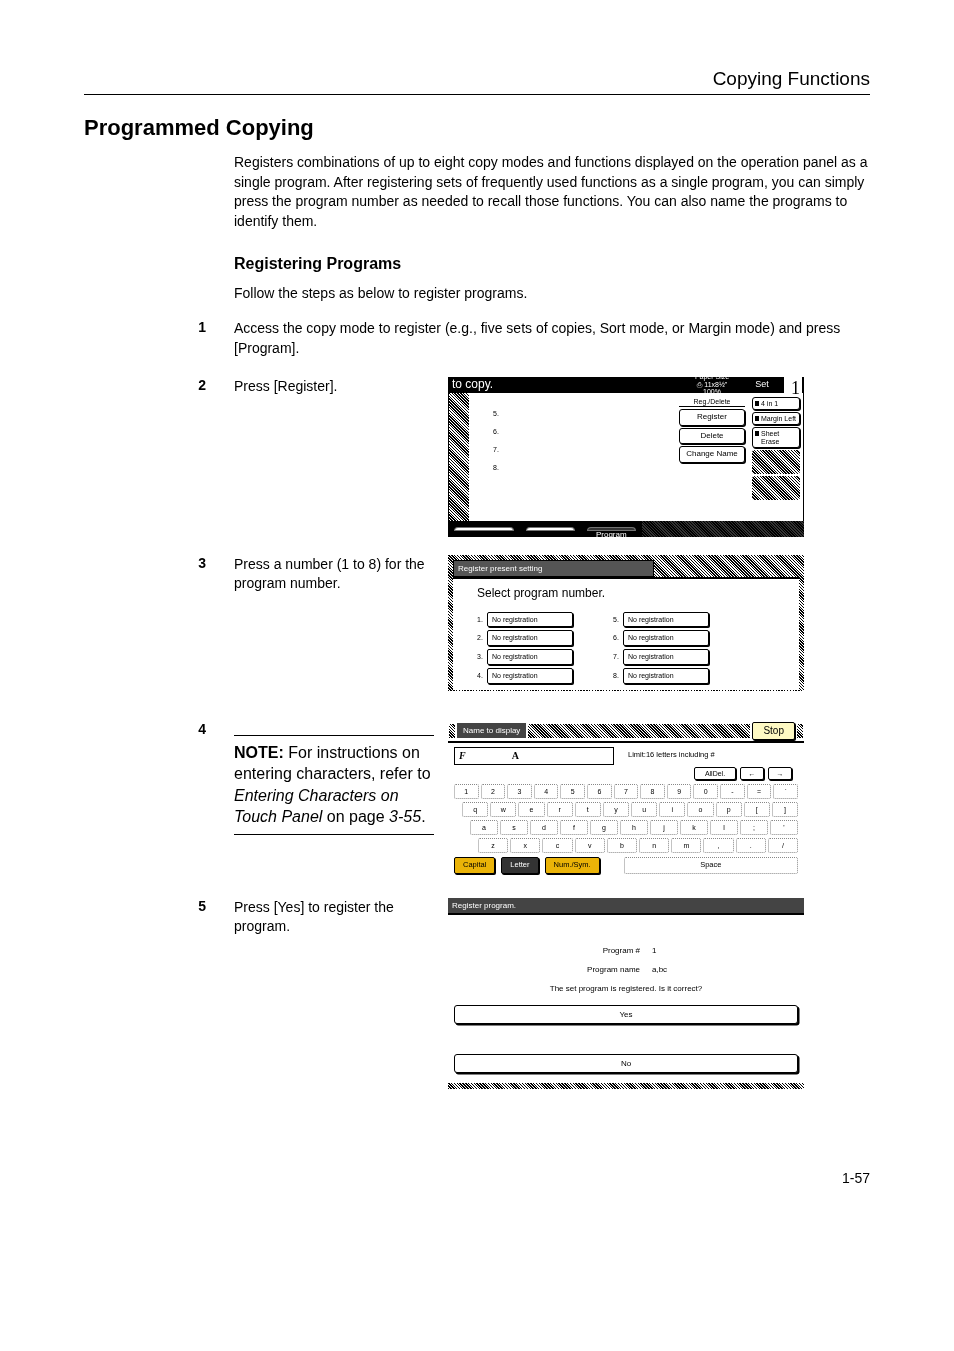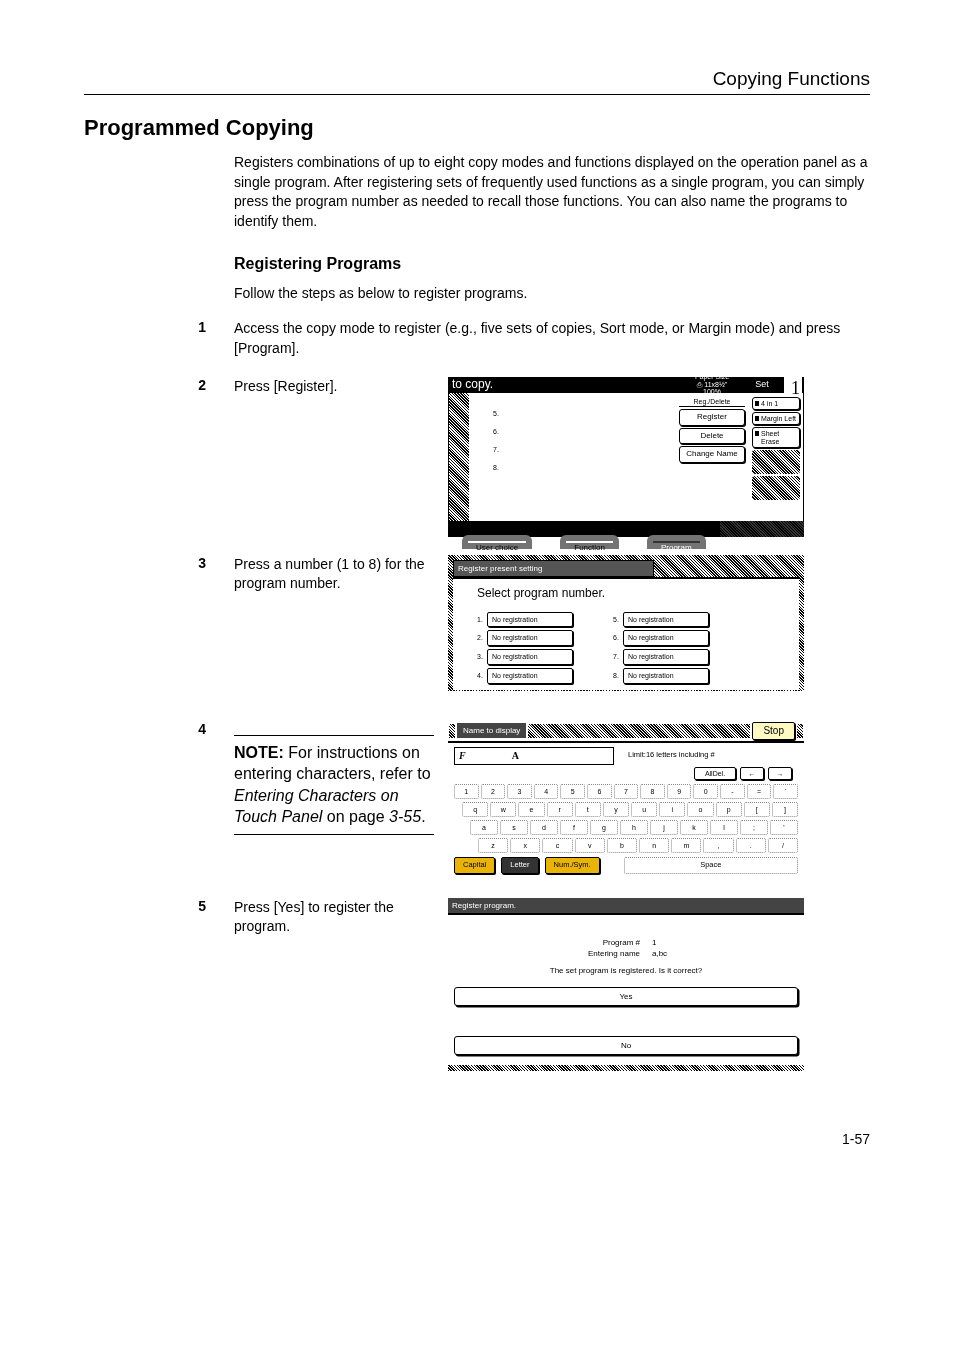--- a/index.html
+++ b/index.html
@@ -118,22 +118,22 @@
     content:""; position:absolute; left:2px; top:3px; width:4px; height:5px; background:#000;
   }
   .s1-hatch {
     background: repeating-linear-gradient(45deg,#000,#000 1px,#fff 1px,#fff 2px);
     height:24px; margin:2px; border-radius:3px;
   }
   .s1-bottom {
     display:flex; height:16px; background:#000;
   }
   .s1-tab {
-    flex:0 0 auto; background:#fff; margin:14px; font-size:8px;
-    border:6px solid #737373; padding:1px 8px;
+    flex:0 0 auto; background:#fff; margin:6px; font-size:8px;
+    border:1px solid #737373; padding:1px 8px;
     border-top-left-radius: 6px; border-top-right-radius: 6px;
   }
   .s1-tab.dark { background:#333; color:#fff;}
   .s1-bottom-rest { flex:1; background: repeating-linear-gradient(45deg,#000,#000 1px,#333 1px,#333 2px);}
   
   .s2 {
     width:356px; height:148px;
   }
   .s2-header {
     margin:4px 4px 0 4px;
@@ -184,34 +184,34 @@
   .s3-btab {
     border:1px solid #000; box-shadow:1px 1px 0 #000; border-radius:2px;
     font-size:7.5px; padding:2px 8px; background:#eab308;
   }
   .s3-btab.dark { background:#333; color:#fff;}
   .s3-space { flex:1; border:1px dotted #888; border-radius:2px; font-size:7.5px; text-align:center; padding:2px 8px; margin-left:18px;}
   
   .s4 { width:356px; }
   .s4-top { background:#444; color:#fff; font-size:8px; padding:2px 4px; border-bottom:2px solid #000;}
   .s4-body { background:#fff; padding:22px 6px 10px 6px; text-align:center;}
-  .s4-line { font-size:8px; margin: 0 0; display:flex; justify-content:center; gap:12px;}
+  .s4-line { font-size:8px; margin: 8px 0; display:flex; justify-content:center; gap:12px;}
   .s4-line .lab { text-align:right; width:90px;}
   .s4-line .val { text-align:left; width:50px;}
   .s4-q { font-size:8px; margin: 6px 0 10px 0;}
   .s4-btns { display:flex; justify-content:center; gap:30px;flex-direction:column;}
   .s4-btn { border:1px solid #000; box-shadow:1.5px 1.5px 0 #000; border-radius:3px; font-size:8px; padding:3px 22px; background:#fff;}
   .s4-bottom-hatch { height:6px; background: repeating-linear-gradient(45deg,#000,#000 1px,#fff 1px,#fff 2px);}
   .note-block {
     border-top:1px solid #000; border-bottom:1px solid #000;
     padding:6px 0; margin-top:14px; font-size:16px; line-height:1.35;
   }
   .note-block strong { font-weight:bold;}
   .note-block .ital { font-style:italic;}
-  .page-num { text-align:right; font-size:14px; margin-top:60px;}
+  .page-num { text-align:right; font-size:14px; margin-top:81px;}
   .hatched-bg { background: repeating-linear-gradient(45deg,#000,#000 1px,#fff 1px,#fff 2px);}
 </style>
 </head>
 <body>
 
 <div class="page">
   <div class="header-line">Copying Functions</div>
 
   <h1>Programmed Copying</h1>
 
@@ -445,21 +445,21 @@
         <div class="step-text">Press [Yes] to register the program.</div>
         <div class="panel">
           <div class="s4 screen">
             <div class="s4-top">Register program.</div>
             <div class="s4-body">
               <div class="s4-line">
                   <span class="lab">Program #</span>
                   <span class="val">1</span>
                 </div>
               <div class="s4-line">
-                  <span class="lab">Entering name</span>
+                  <span class="lab">Program name</span>
                   <span class="val">a,bc</span>
                 </div>
               <div class="s4-q">The set program is registered. Is it correct?</div>
               <div class="s4-btns">
                 <div class="s4-btn">Yes</div>
                 <div class="s4-btn">No</div>
               </div>
             </div>
             <div class="s4-bottom-hatch"></div>
           </div>

